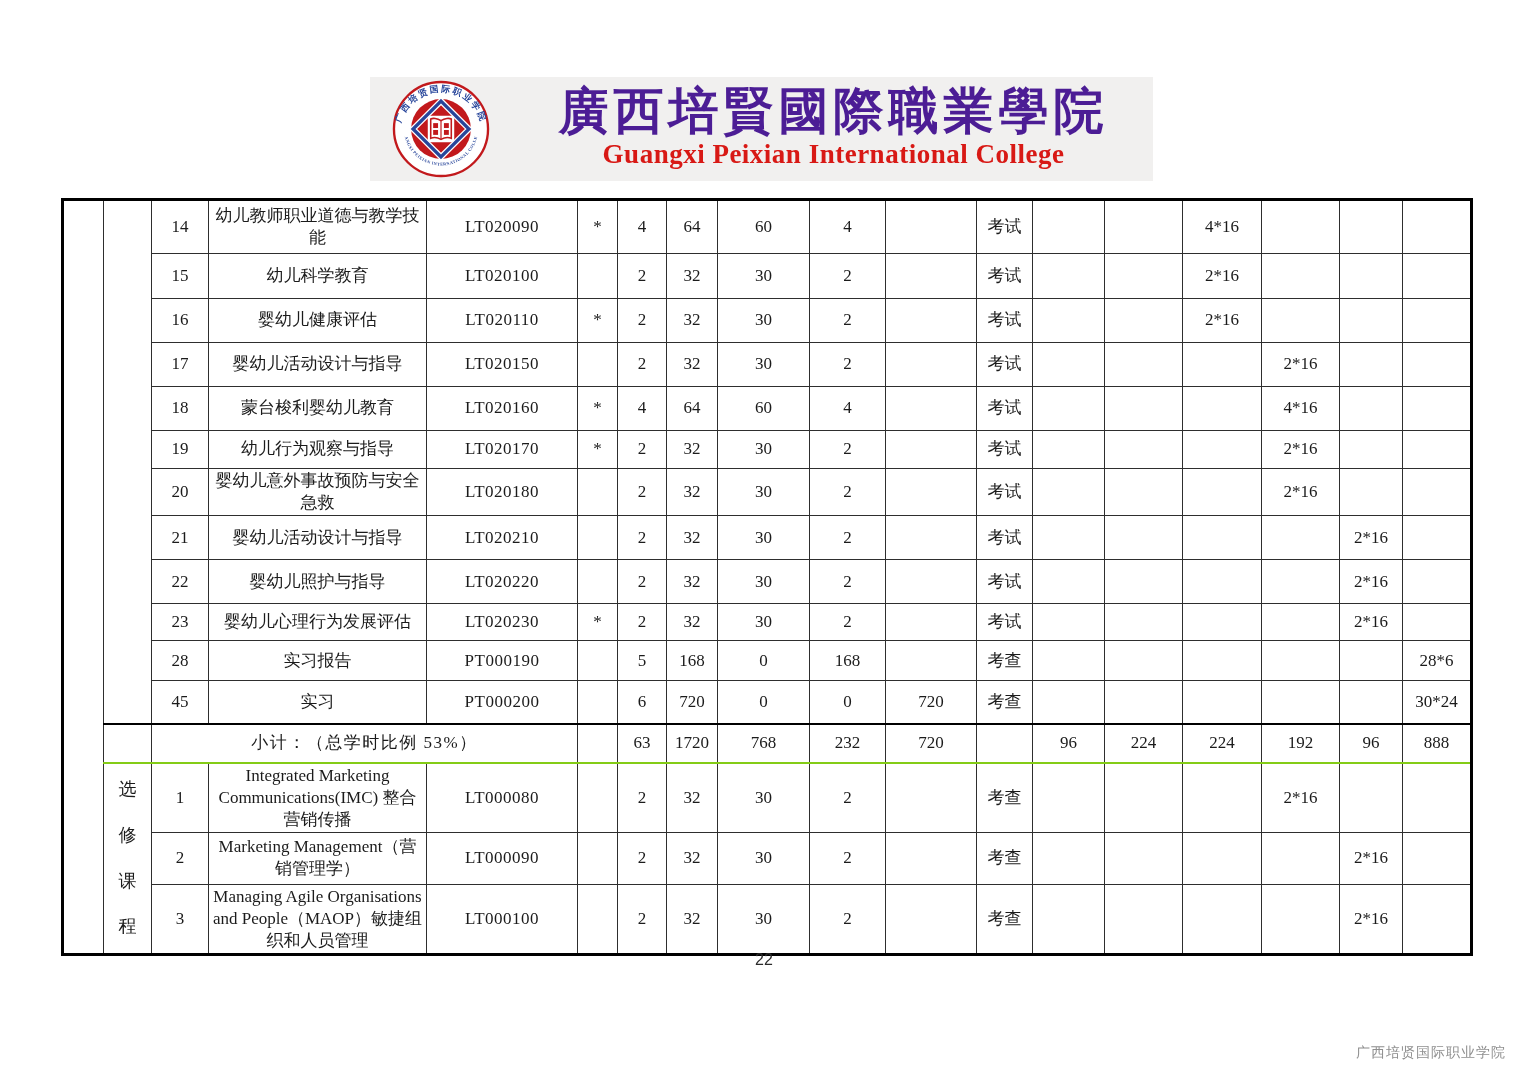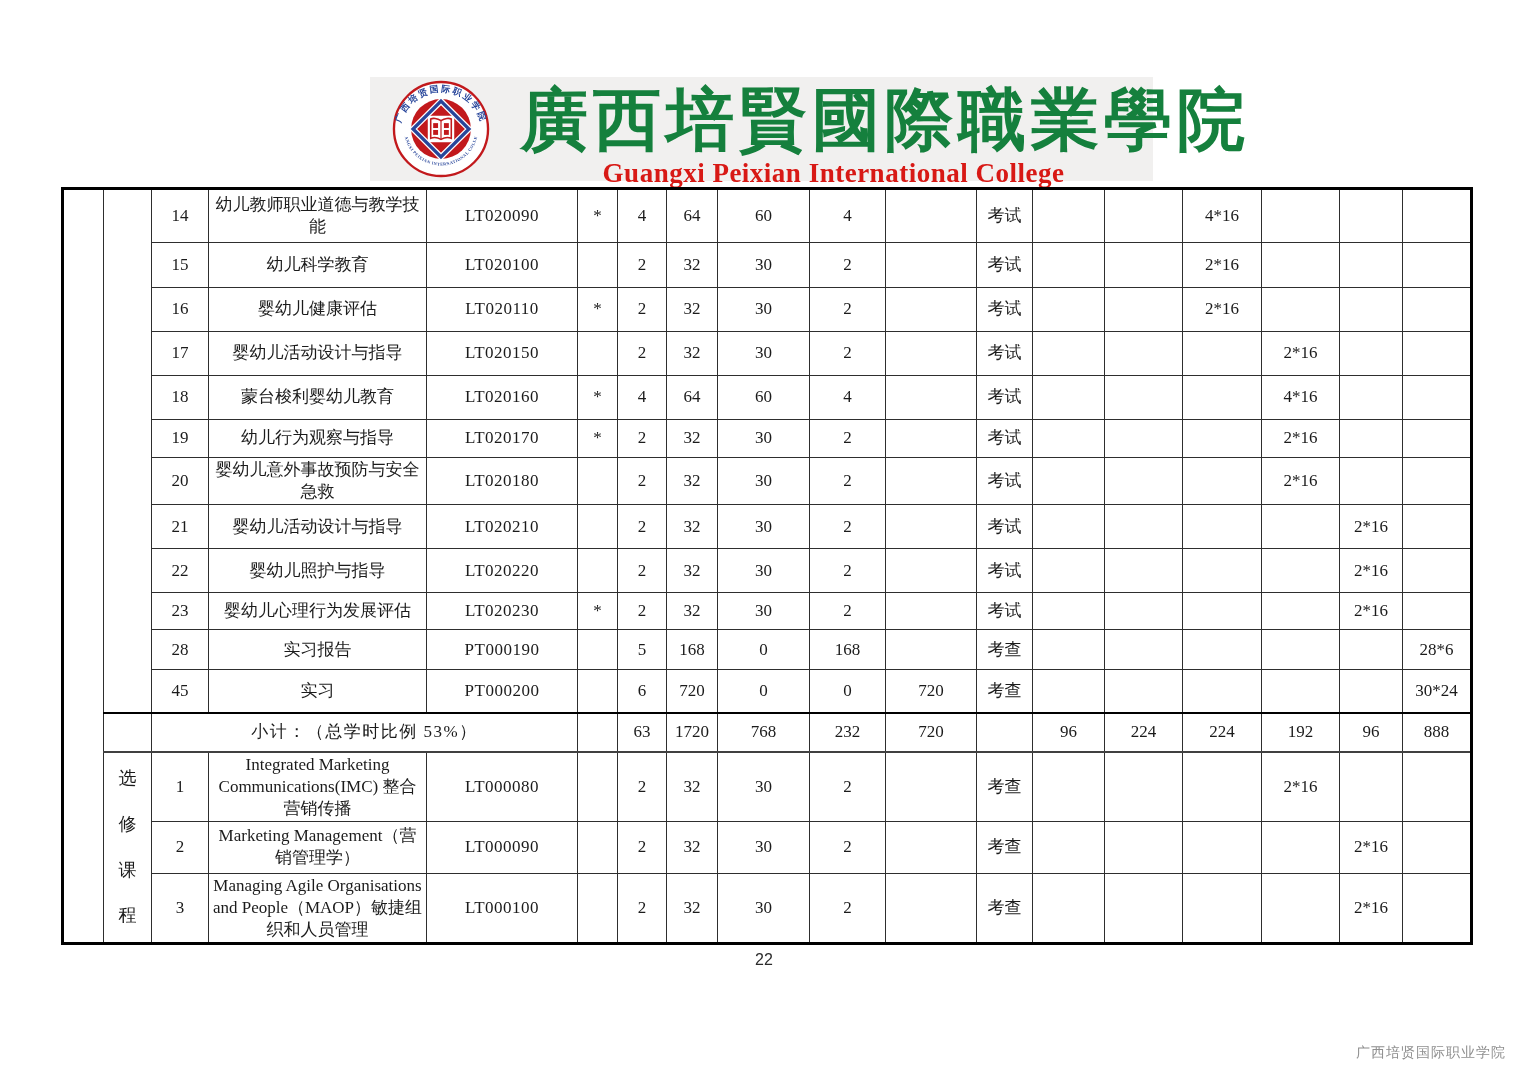--- a/index.html
+++ b/index.html
@@ -3,39 +3,39 @@
 <meta charset="utf-8">
 <style>
   html,body { margin:0; padding:0; background:#ffffff; }
   .page { position:relative; width:1528px; height:1080px; background:#ffffff; overflow:hidden;
           font-family:"Liberation Serif","DejaVu Serif",serif; }
 
   
   .banner { position:absolute; left:370px; top:77px; width:783px; height:104px; background:#f1f0ef; }
   .logo   { position:absolute; left:22px; top:3px; width:98px; height:98px; }
   .titles { position:absolute; left:150px; right:6px; top:0; height:100%; text-align:center; }
-  .title-zh { margin-top:7px; font-weight:bold; font-size:68px; line-height:1.08;
-              color:#15803d; letter-spacing:5px; white-space:nowrap; }
+  .title-zh { margin-top:7px; font-weight:bold; font-size:50px; line-height:1.08;
+              color:#4c1d95; letter-spacing:5px; white-space:nowrap; }
   .title-en { font-weight:bold; font-size:27px; color:#d81915; letter-spacing:0.5px; margin-top:1px; }
   .logo text { font-family:"Liberation Serif","DejaVu Serif",serif; }
   .logo .lz { font-size:9px; font-weight:bold; fill:#27459a; letter-spacing:2.2px; }
   .logo .le { font-size:4.3px; font-weight:bold; fill:#27459a; letter-spacing:0.45px; }
 
   
-  table.curriculum { position:absolute; left:61px; top:187px; width:1409px;
+  table.curriculum { position:absolute; left:61px; top:198px; width:1409px;
                      border-collapse:collapse; table-layout:fixed;
                      border:3px solid #000; }
   table.curriculum td { border:1px solid #2e2e2e; font-size:17px; line-height:1.3;
                         color:#1b1b1b; text-align:center; vertical-align:middle;
                         padding:1px 3px; overflow:hidden; }
   td.name  { padding:1px 4px; word-break:break-word; }
   td.ename { font-size:15px; line-height:1.35; }
   td.code  { letter-spacing:0.5px;font-family:Liberation Serif, serif; }
   td.star  { vertical-align:top; font-size:20px; line-height:1; padding-top:3px; }
-  tr.subtotal-row td { border-top:2px solid #000; border-bottom:2px solid #404040; }
+  tr.subtotal-row td { border-top:2px solid #000; border-bottom:2px solid #84cc16; }
   td.subtotal-label { font-size:18px; letter-spacing:1.5px; }
   td.cat-a, td.cat-b { padding:0; }
   .vtext { display:flex; flex-direction:column; justify-content:space-between;
            align-items:center; height:160px; padding:5px 0; font-size:18px; color:#1b1b1b; }
 
   
   .pageno    { position:absolute; top:951px; left:0; width:100%; text-align:center;
                font-family:"Liberation Sans","DejaVu Sans",sans-serif; font-size:16px; color:#2b2b2b; }
   .watermark { position:absolute; top:1044px; right:22px;
                font-family:"Liberation Sans","DejaVu Sans",sans-serif; font-size:14px;

